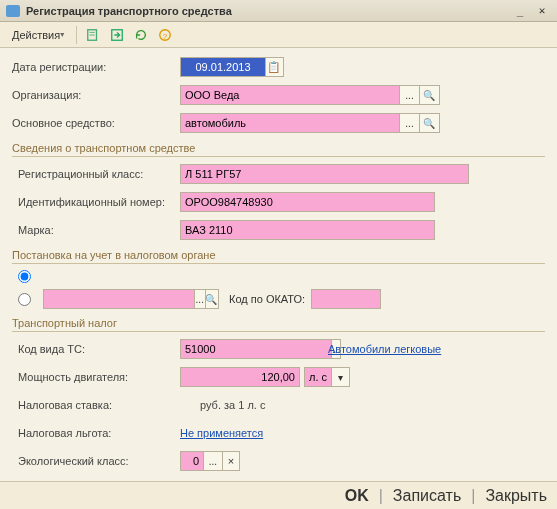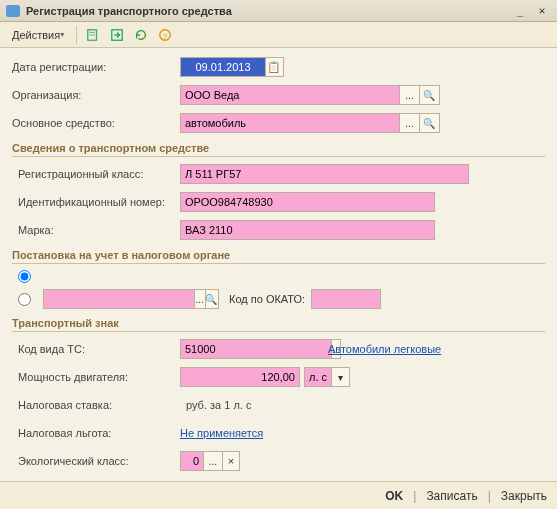--- a/index.html
+++ b/index.html
@@ -16,30 +16,30 @@
 .form { padding: 8px 12px; }
 .row { display: flex; align-items: center; margin-bottom: 6px; min-height: 22px; }
 .label { width: 168px; color: #444; }
 .input { height: 20px; border: 1px solid #b8b09a; background: #f9a8d4; padding: 0 4px; font-size: 11px; }
 .input.date { width: 86px; background: #3b5fc4; color: #fff; text-align: center; }
 .datebox { display: flex; align-items: center; }
 .datebox .cal { width: 18px; height: 20px; border: 1px solid #b8b09a; border-left: none; background: #f9f6ea; display: flex; align-items: center; justify-content: center; cursor: pointer; }
 .combo { display: flex; align-items: center; }
 .combo .input { flex: 1; }
 .combo .btn, .combo .mag { width: 20px; height: 20px; border: 1px solid #b8b09a; border-left: none; background: #f9f6ea; display: flex; align-items: center; justify-content: center; cursor: pointer; font-size: 10px; }
-.section { color: #8b6f3e; font-weight: bold; border-bottom: 1px solid #cbbf9e; padding-bottom: 2px; margin: 8px 0 6px 0; }
+.section { color: #8b6f3e; font-weight: normal; border-bottom: 1px solid #cbbf9e; padding-bottom: 2px; margin: 8px 0 6px 0; }
 .indent { padding-left: 6px; }
 .radio-row { display: flex; align-items: center; margin-bottom: 6px; }
 .radio-row input[type=radio] { margin-right: 6px; }
 .link { color: #1a4fb3; text-decoration: underline; cursor: pointer; }
-.unit { margin-left: 6px; color: #444; }
+.unit { margin-left: 20px; color: #444; }
 .num { text-align: right; }
 .small-input { width: 44px; }
 .clearbtn { width: 18px; height: 20px; border: 1px solid #b8b09a; border-left: none; background: #f9f6ea; display: flex; align-items: center; justify-content: center; cursor: pointer; }
-.footer { position: absolute; bottom: 0; left: 0; right: 0; height: 28px; background: #f2ecd8; border-top: 1px solid #cbc3aa; display: flex; align-items: center; justify-content: flex-end; padding: 0 10px; gap: 10px; font-size: 12px; }
+.footer { position: absolute; bottom: 0; left: 0; right: 0; height: 28px; background: #f2ecd8; border-top: 1px solid #cbc3aa; display: flex; align-items: center; justify-content: flex-end; padding: 0 10px; gap: 10px; font-size: 16px; }
 .footer .ok { font-weight: bold; cursor: pointer; }
 .footer .fsep { color: #999; }
 .footer .fbtn { cursor: pointer; }
 .dd::after { content: " ▾"; font-size: 8px; color: #666; }
 </style>
 </head>
 <body>
 
 <div class="titlebar">
   <span class="icon"></span>
@@ -132,21 +132,21 @@
       <div class="combo" style="width:176px;margin-left:6px">
         <input class="input" value="" style="">
         <span class="btn">...</span>
         <span class="mag">🔍</span>
       </div>
       <span style="margin-left:10px">Код по ОКАТО:</span>
       <input class="input" style="width: 70px; margin-left: 6px;" value="">
     </div>
   </div>
 
-  <div class="section">Транспортный знак</div>
+  <div class="section">Транспортный налог</div>
   <div class="indent">
     <div class="row">
       <span class="label" style="width:162px">Код вида ТС:</span>
       <div class="combo" style="width:140px">
         <input class="input" value="51000" style="">
         <span class="btn">...</span>
       </div>
       <span class="link" style="margin-left:8px">Автомобили легковые</span>
     </div>
     <div class="row">

